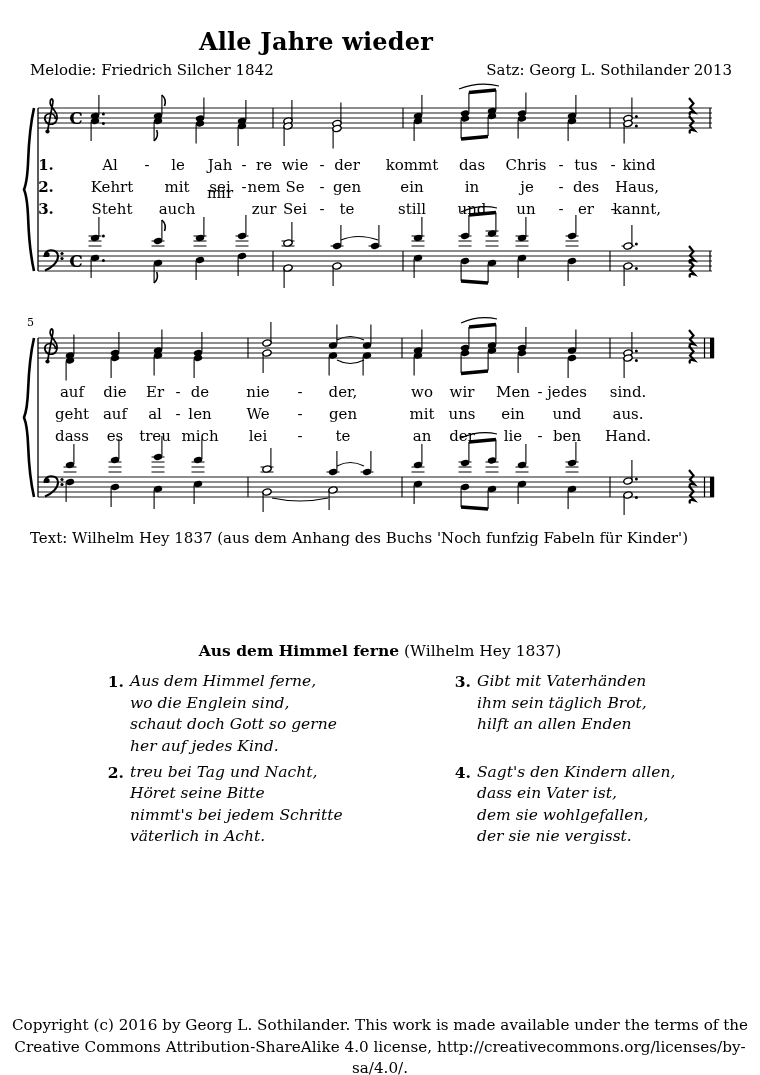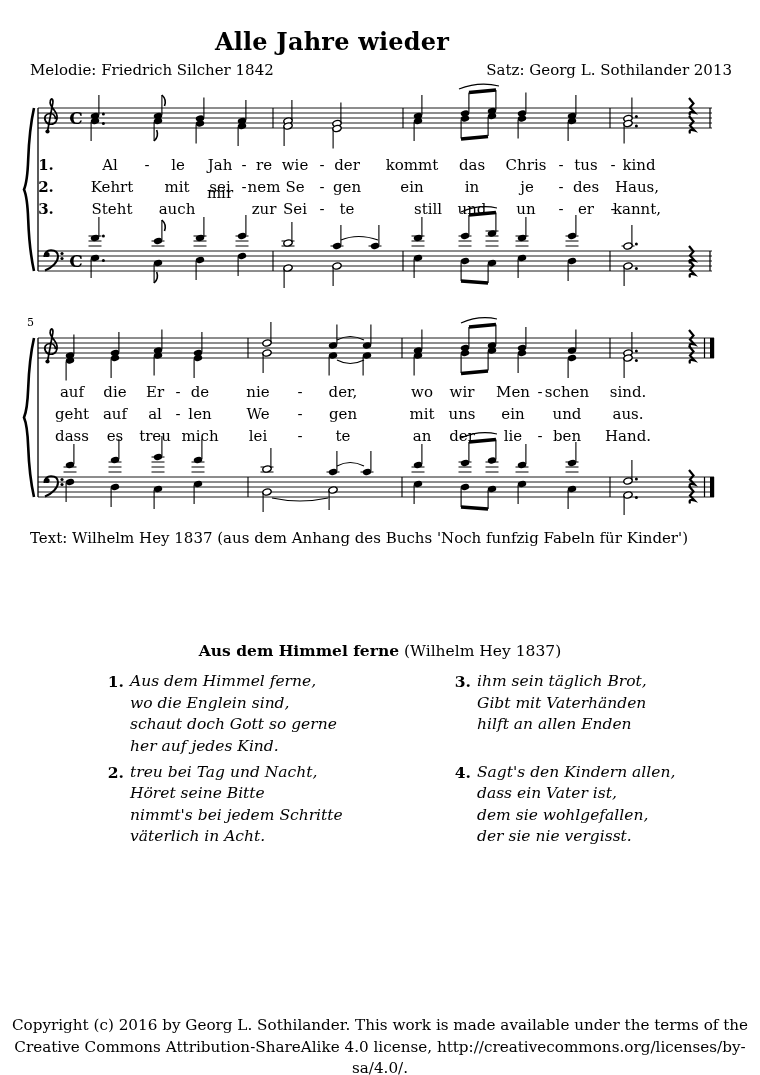--- a/index.html
+++ b/index.html
@@ -1,18 +1,18 @@
 <!DOCTYPE html>
 <html><head>
 <meta charset="utf-8">
 <style>
   html,body{margin:0;padding:0;background:#fff;}
   body{width:760px;height:1075px;position:relative;font-family:"DejaVu Serif",serif;color:#000;overflow:hidden;}
   .abs{position:absolute;}
-  #page-title{top:27px;left:16px;width:632px;text-align:center;font-size:24px;font-weight:bold;letter-spacing:.2px;}
+  #page-title{top:27px;left:0;width:632px;text-align:center;font-size:24px;font-weight:bold;letter-spacing:.2px;}
   #melody-credit{top:61px;left:30px;font-size:15px;}
   #setting-credit{top:61px;right:28px;font-size:15px;}
   #score{top:0;left:0;width:760px;height:565px;}
   #score svg{position:absolute;top:0;left:0;}
   .lyr{position:absolute;transform:translateX(-50%);font-size:15px;white-space:nowrap;line-height:17px;}
   .lyr.num{font-weight:bold;}
   #measure-number{top:316px;left:27px;font-size:11px;}
   #text-credit{top:529px;left:30px;font-size:15px;}
   #poem-heading{top:641px;left:0;width:760px;text-align:center;font-size:15.5px;}
   #poem-heading b{font-weight:bold;}
@@ -422,40 +422,40 @@
     <span class="lyr" style="left: 586px; top: 178.5px;">des</span>
     <span class="lyr" style="left: 637px; top: 178.5px;">Haus,</span>
     <span class="lyr num" style="left: 46px; top: 200.5px;">3.</span>
     <span class="lyr" style="left: 112px; top: 200.5px;">Steht</span>
     <span class="lyr" style="left: 177px; top: 200.5px;">auch</span>
     <span class="lyr" style="left: 220px; top: 185px;">mir</span>
     <span class="lyr" style="left: 264px; top: 200.5px;">zur</span>
     <span class="lyr" style="left: 295px; top: 200.5px;">Sei</span>
     <span class="lyr" style="left: 322px; top: 200.5px;">-</span>
     <span class="lyr" style="left: 347px; top: 200.5px;">te</span>
-    <span class="lyr" style="left: 412px; top: 200.5px; margin-left: 16px;">still</span>
+    <span class="lyr" style="left: 412px; top: 200.5px;">still</span>
     <span class="lyr" style="left: 472px; top: 200.5px;">und</span>
     <span class="lyr" style="left: 526px; top: 200.5px;">un</span>
     <span class="lyr" style="left: 561px; top: 200.5px;">-</span>
     <span class="lyr" style="left: 586px; top: 200.5px;">er</span>
     <span class="lyr" style="left: 613px; top: 200.5px;">-</span>
     <span class="lyr" style="left: 637px; top: 200.5px;">kannt,</span>
     <span class="lyr" style="left: 72px; top: 383.5px;">auf</span>
     <span class="lyr" style="left: 115px; top: 383.5px;">die</span>
     <span class="lyr" style="left: 155px; top: 383.5px;">Er</span>
     <span class="lyr" style="left: 178px; top: 383.5px;">-</span>
     <span class="lyr" style="left: 200px; top: 383.5px;">de</span>
     <span class="lyr" style="left: 258px; top: 383.5px;">nie</span>
     <span class="lyr" style="left: 300px; top: 383.5px;">-</span>
     <span class="lyr" style="left: 343px; top: 383.5px;">der,</span>
     <span class="lyr" style="left: 422px; top: 383.5px;">wo</span>
     <span class="lyr" style="left: 462px; top: 383.5px;">wir</span>
     <span class="lyr" style="left: 513px; top: 383.5px;">Men</span>
     <span class="lyr" style="left: 540px; top: 383.5px;">-</span>
-    <span class="lyr" style="left: 567px; top: 383.5px;">schen</span>
+    <span class="lyr" style="left: 567px; top: 383.5px;">jedes</span>
     <span class="lyr" style="left: 628px; top: 383.5px;">sind.</span>
     <span class="lyr" style="left: 72px; top: 405.5px;">geht</span>
     <span class="lyr" style="left: 115px; top: 405.5px;">auf</span>
     <span class="lyr" style="left: 155px; top: 405.5px;">al</span>
     <span class="lyr" style="left: 178px; top: 405.5px;">-</span>
     <span class="lyr" style="left: 200px; top: 405.5px;">len</span>
     <span class="lyr" style="left: 258px; top: 405.5px;">We</span>
     <span class="lyr" style="left: 300px; top: 405.5px;">-</span>
     <span class="lyr" style="left: 343px; top: 405.5px;">gen</span>
     <span class="lyr" style="left: 422px; top: 405.5px;">mit</span>
@@ -494,22 +494,22 @@
     </div>
     <div class="vnum" style="left: 102px; top: 761.5px;">2.</div>
     <div class="vlines" style="left: 130px; top: 761.5px;">
       <div>treu bei Tag und Nacht,</div>
       <div>Höret seine Bitte</div>
       <div>nimmt's bei jedem Schritte</div>
       <div>väterlich in Acht.</div>
     </div>
     <div class="vnum" style="left: 449px; top: 671px;">3.</div>
     <div class="vlines" style="left: 477px; top: 671px;">
+      <div>Gibt mit Vaterhänden</div>
       <div>ihm sein täglich Brot,</div>
-      <div>Gibt mit Vaterhänden</div>
       <div>hilft an allen Enden</div>
     </div>
     <div class="vnum" style="left: 449px; top: 761.5px;">4.</div>
     <div class="vlines" style="left: 477px; top: 761.5px;">
       <div>Sagt's den Kindern allen,</div>
       <div>dass ein Vater ist,</div>
       <div>dem sie wohlgefallen,</div>
       <div>der sie nie vergisst.</div>
     </div>
   </div>

